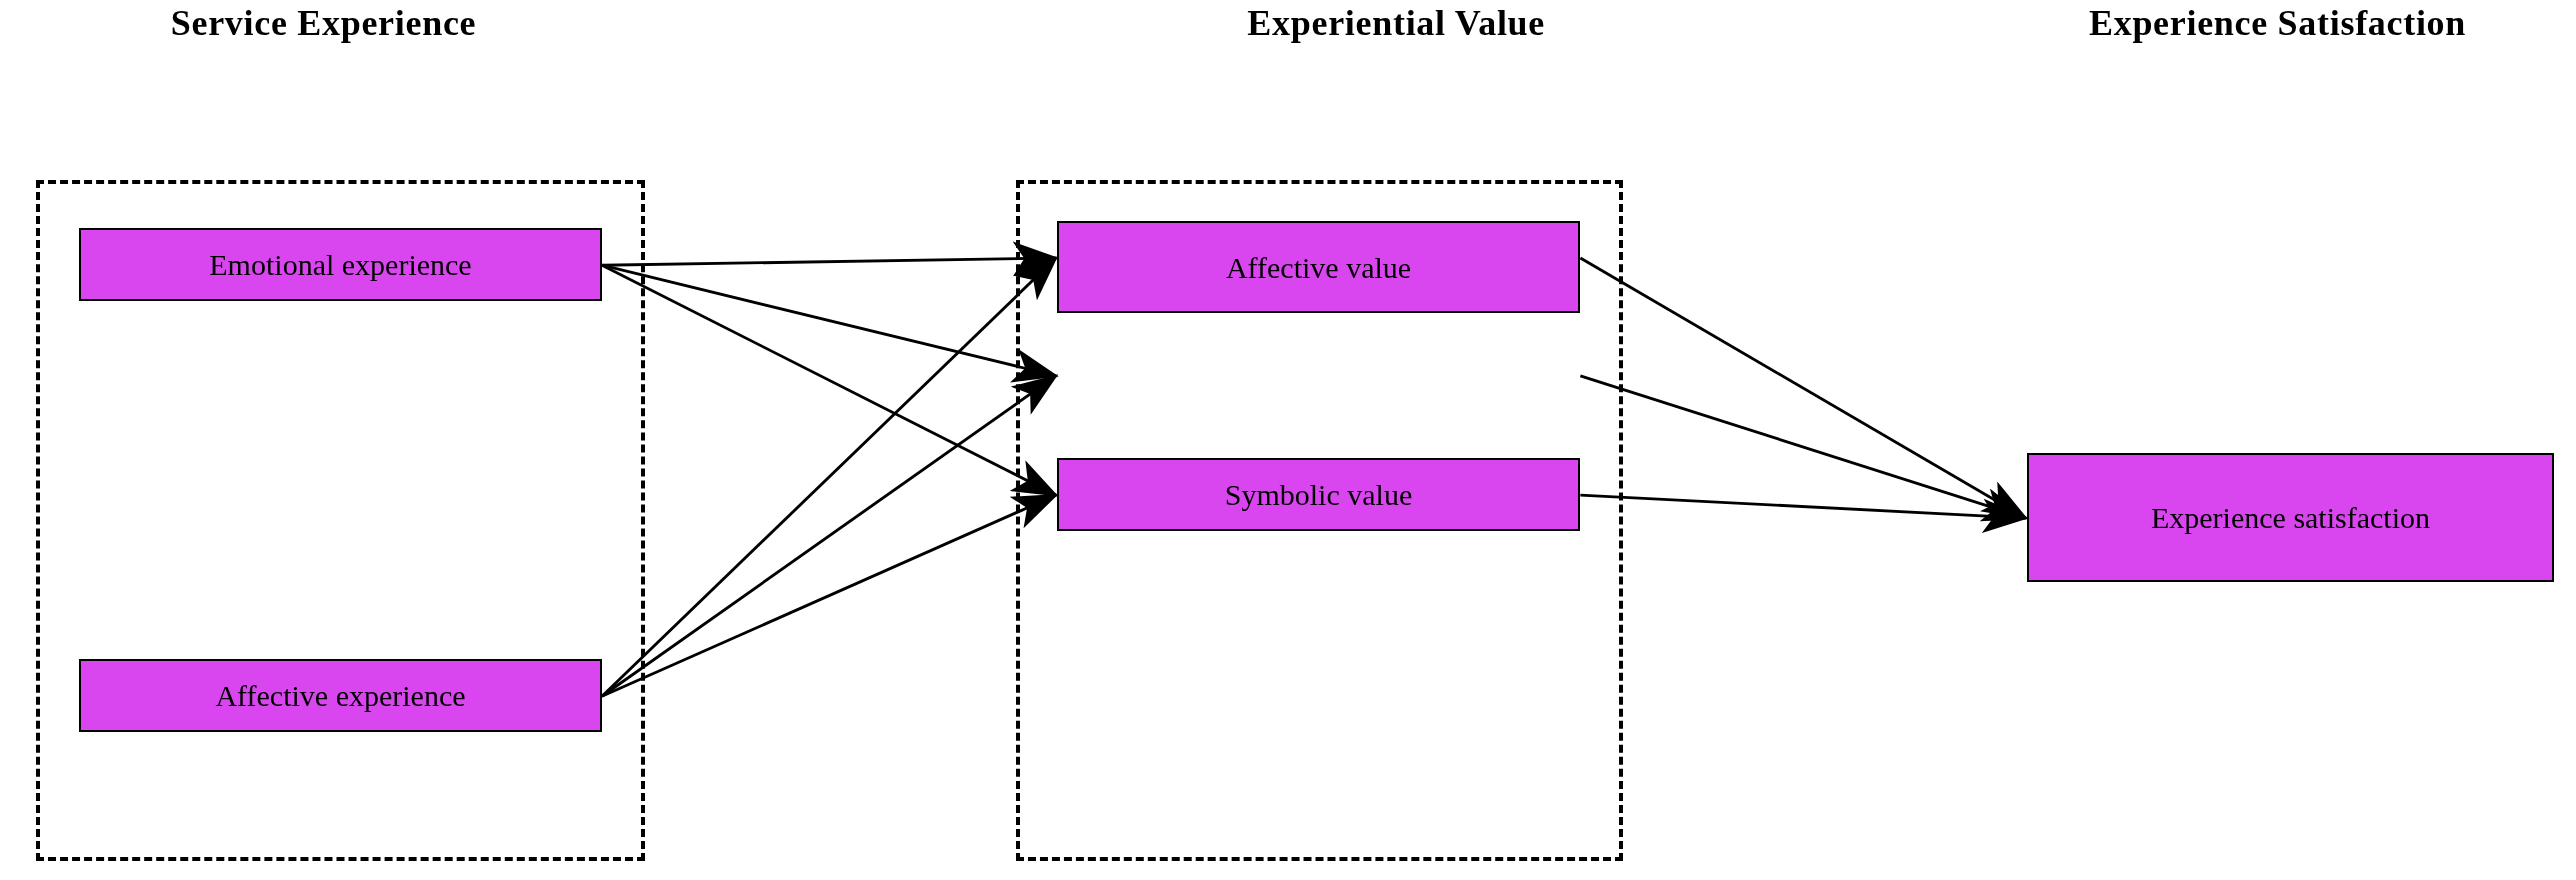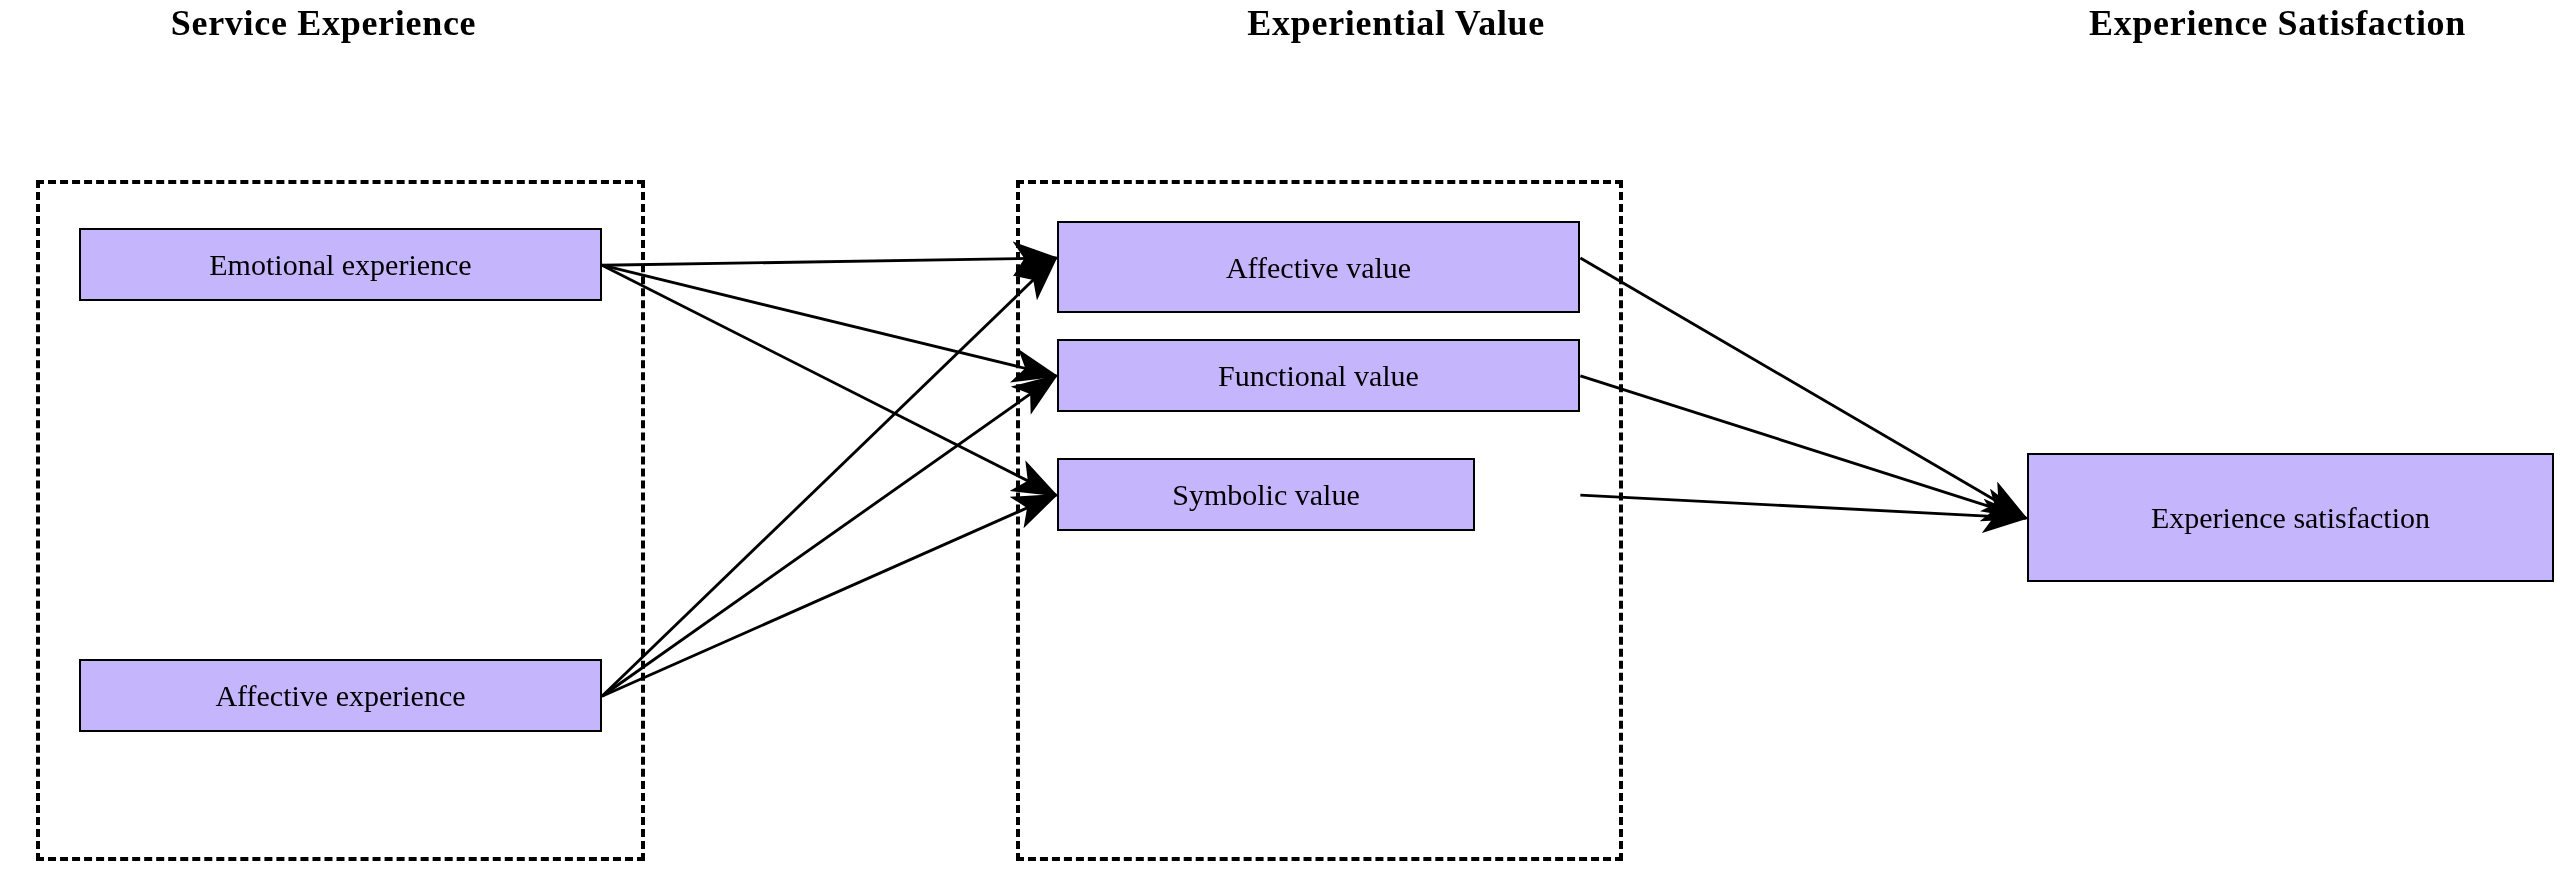--- a/index.html
+++ b/index.html
@@ -40,21 +40,21 @@
     border: 4.3px dashed #000000;
     background: transparent;
     box-sizing: border-box;
   }
 
   
   .node {
     position: absolute;
     box-sizing: border-box;
     border: 2.9px solid #000000;
-    background: #c4b5fd;
+    background: #d946ef;
     display: flex;
     align-items: center;
     justify-content: center;
     color: #000000;
     font-family: "Liberation Serif", "DejaVu Serif", serif;
     font-size: 30px;
     font-weight: normal;
     line-height: 1.1;
     white-space: nowrap;
     z-index: 3;
@@ -109,25 +109,22 @@
   </div>
 
   <div class="node" style="left:79px; top:659px; width:523px; height:73px;">
     <span>Affective experience</span>
   </div>
 
   <div class="node" style="left:1057px; top:221px; width:523px; height:92px;">
     <span>Affective value</span>
   </div>
 
-  <div class="node" style="left:1057px; top:339px; width:523px; height:73px;">
-    <span>Functional value</span>
-  </div>
 
-  <div class="node" style="left:1057px; top:458px; width:418px; height:73px;">
+  <div class="node" style="left:1057px; top:458px; width:523px; height:73px;">
     <span>Symbolic value</span>
   </div>
 
   <div class="node" style="left:2027px; top:453px; width:527px; height:129px;">
     <span>Experience satisfaction</span>
   </div>
 
 </div>
 
 

